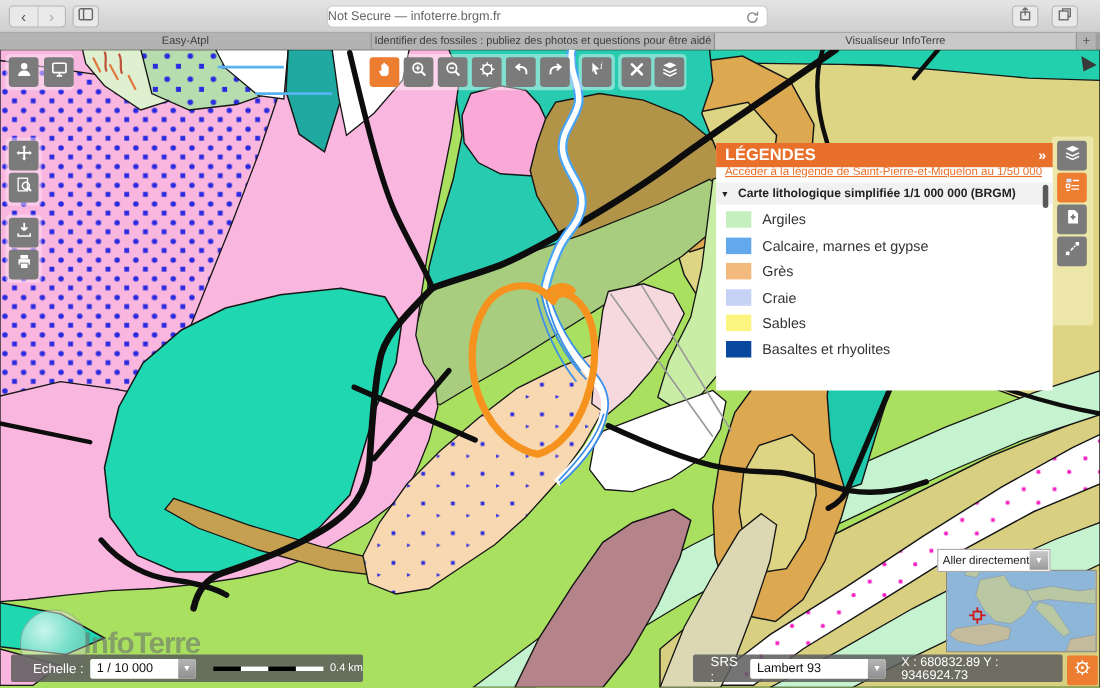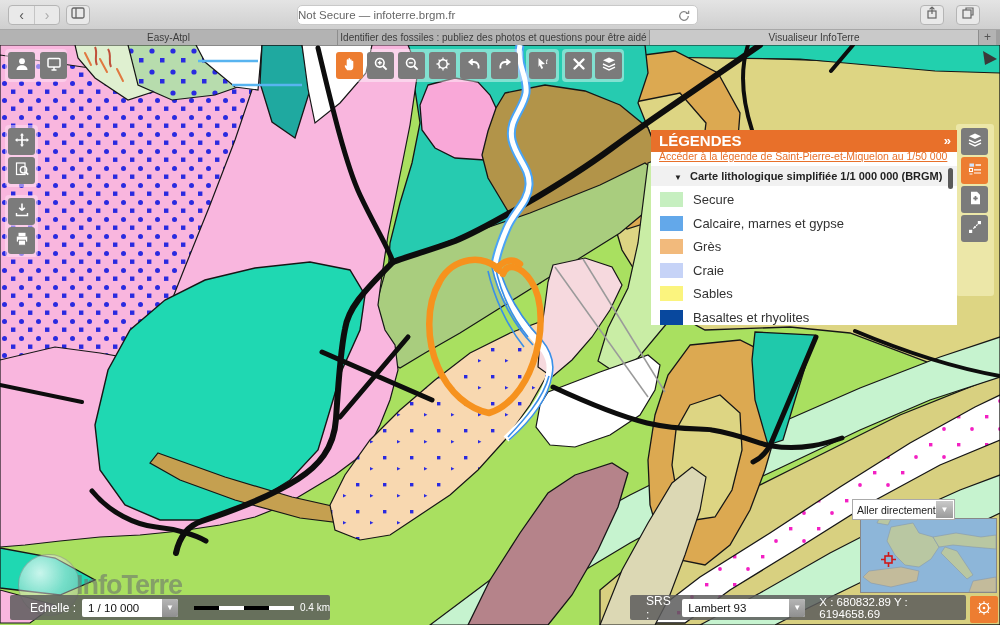--- a/index.html
+++ b/index.html
@@ -31,28 +31,28 @@
   svg.map { position:absolute; left:0; top:0; }
 
   
   .pad { position:absolute; border-radius:4px; background:rgba(255,255,255,0.42); }
   .tbtn { position:absolute; width:27px; height:27px; background:#7b7b7b; border-radius:3px;
     display:flex; align-items:center; justify-content:center; }
   .tbtn.active { background:#ed7d31; }
   .tbtn.orange { background:#ed7d31; }
 
   
-  .legend { position:absolute; left:651px; top:85px; width:306px; height:195px; background:#fff; z-index:30;text-decoration:underline; }
+  .legend { position:absolute; left:651px; top:85px; width:306px; height:225px; background:#fff; z-index:30;text-decoration:underline; }
   .legend-header { position:absolute; left:0; top:0; width:306px; height:22px; background:#e8702a;
     color:#fff; font-weight:bold; font-size:15px; line-height:22px; padding-left:8px; z-index:3; }
   .legend-header .dbl { position:absolute; right:8px; top:0; font-size:13px; letter-spacing:-2px; }
   .legend-link { position:absolute; left:8px; top:22px; width:290px; height:12px; overflow:hidden;
     color:#e8702a; font-size:10.5px; text-decoration:underline; line-height:9px; white-space:nowrap; }
   .legend-layerbar { position:absolute; left:0; top:36px; width:306px; height:20px; background:#f1f1f1;
-    font-size:11px; font-weight:bold; color:#222; line-height:20px; padding-left:23px; }
+    font-size:11px; font-weight:bold; color:#222; line-height:20px; padding-left:4px; }
   .legend-layerbar .arrow { font-size:8px; margin-right:5px; }
   .legend-scroll { position:absolute; right:4px; top:38px; width:5px; height:21px; background:#5a5a5a; border-radius:3px; }
   .legend-items { position:absolute; left:0; top:58px; width:306px; }
   .legend-row { display:flex; align-items:center; height:23.5px; padding-left:9px; }
   .swatch { width:23px; height:15px; margin-right:10px; }
   .legend-row span { font-size:13px; color:#333; }
 
   
   .bbar { position:absolute; height:25px; background:rgba(92,92,92,0.85); border-radius:2px;
     display:flex; align-items:center; color:#fff; font-size:12px; z-index:40; }
@@ -407,21 +407,21 @@
   </div>
   <div class="legend-link">Accéder à la légende de Saint-Pierre-et-Miquelon au 1/50 000</div>
   <div class="legend-layerbar">
     <span class="arrow">▼</span>
     <span>Carte lithologique simplifiée 1/1 000 000 (BRGM)</span>
   </div>
   <div class="legend-scroll"></div>
   <div class="legend-items">
     <div class="legend-row">
       <div class="swatch" style="background: rgb(198, 239, 192);"></div>
-      <span>Secure</span>
+      <span>Argiles</span>
     </div>
     <div class="legend-row">
       <div class="swatch" style="background: rgb(99, 168, 234);"></div>
       <span>Calcaire, marnes et gypse</span>
     </div>
     <div class="legend-row">
       <div class="swatch" style="background: rgb(242, 186, 124);"></div>
       <span>Grès</span>
     </div>
     <div class="legend-row">
@@ -473,21 +473,21 @@
   </div>
   <span style="font-size:10px;margin-left:6px">0.4 km</span>
 </div>
 
 <div class="bbar" style="left:630px;top:550px;width:336px">
   <span style="margin-left:16px">SRS :</span>
   <div class="selbox" style="margin-left:6px;width:128px">
     <span class="val" style="flex:1">Lambert 93</span>
     <span class="arr">▼</span>
   </div>
-  <span style="margin-left:14px;font-size:11.5px">X : 680832.89 Y : 6194658.69</span>
+  <span style="margin-left:14px;font-size:11.5px">X : 680832.89 Y : 9346924.73</span>
 </div>
 
 <div class="orange-btn">
   <span><svg width="18" height="18">
           <circle cx="9" cy="9" r="4.6" fill="none" stroke="#fff" stroke-width="1.4"></circle>
           <circle cx="9" cy="9" r="1.3" fill="#fff"></circle>
           <path d="M9 2.2v2.4M9 13.4v2.4M2.2 9h2.4M13.4 9h2.4M4.2 4.2l1.7 1.7M12.1 12.1l1.7 1.7M13.8 4.2l-1.7 1.7M5.9 12.1l-1.7 1.7" stroke="#fff" stroke-width="1.2"></path>
         </svg></span>
 </div>
 

